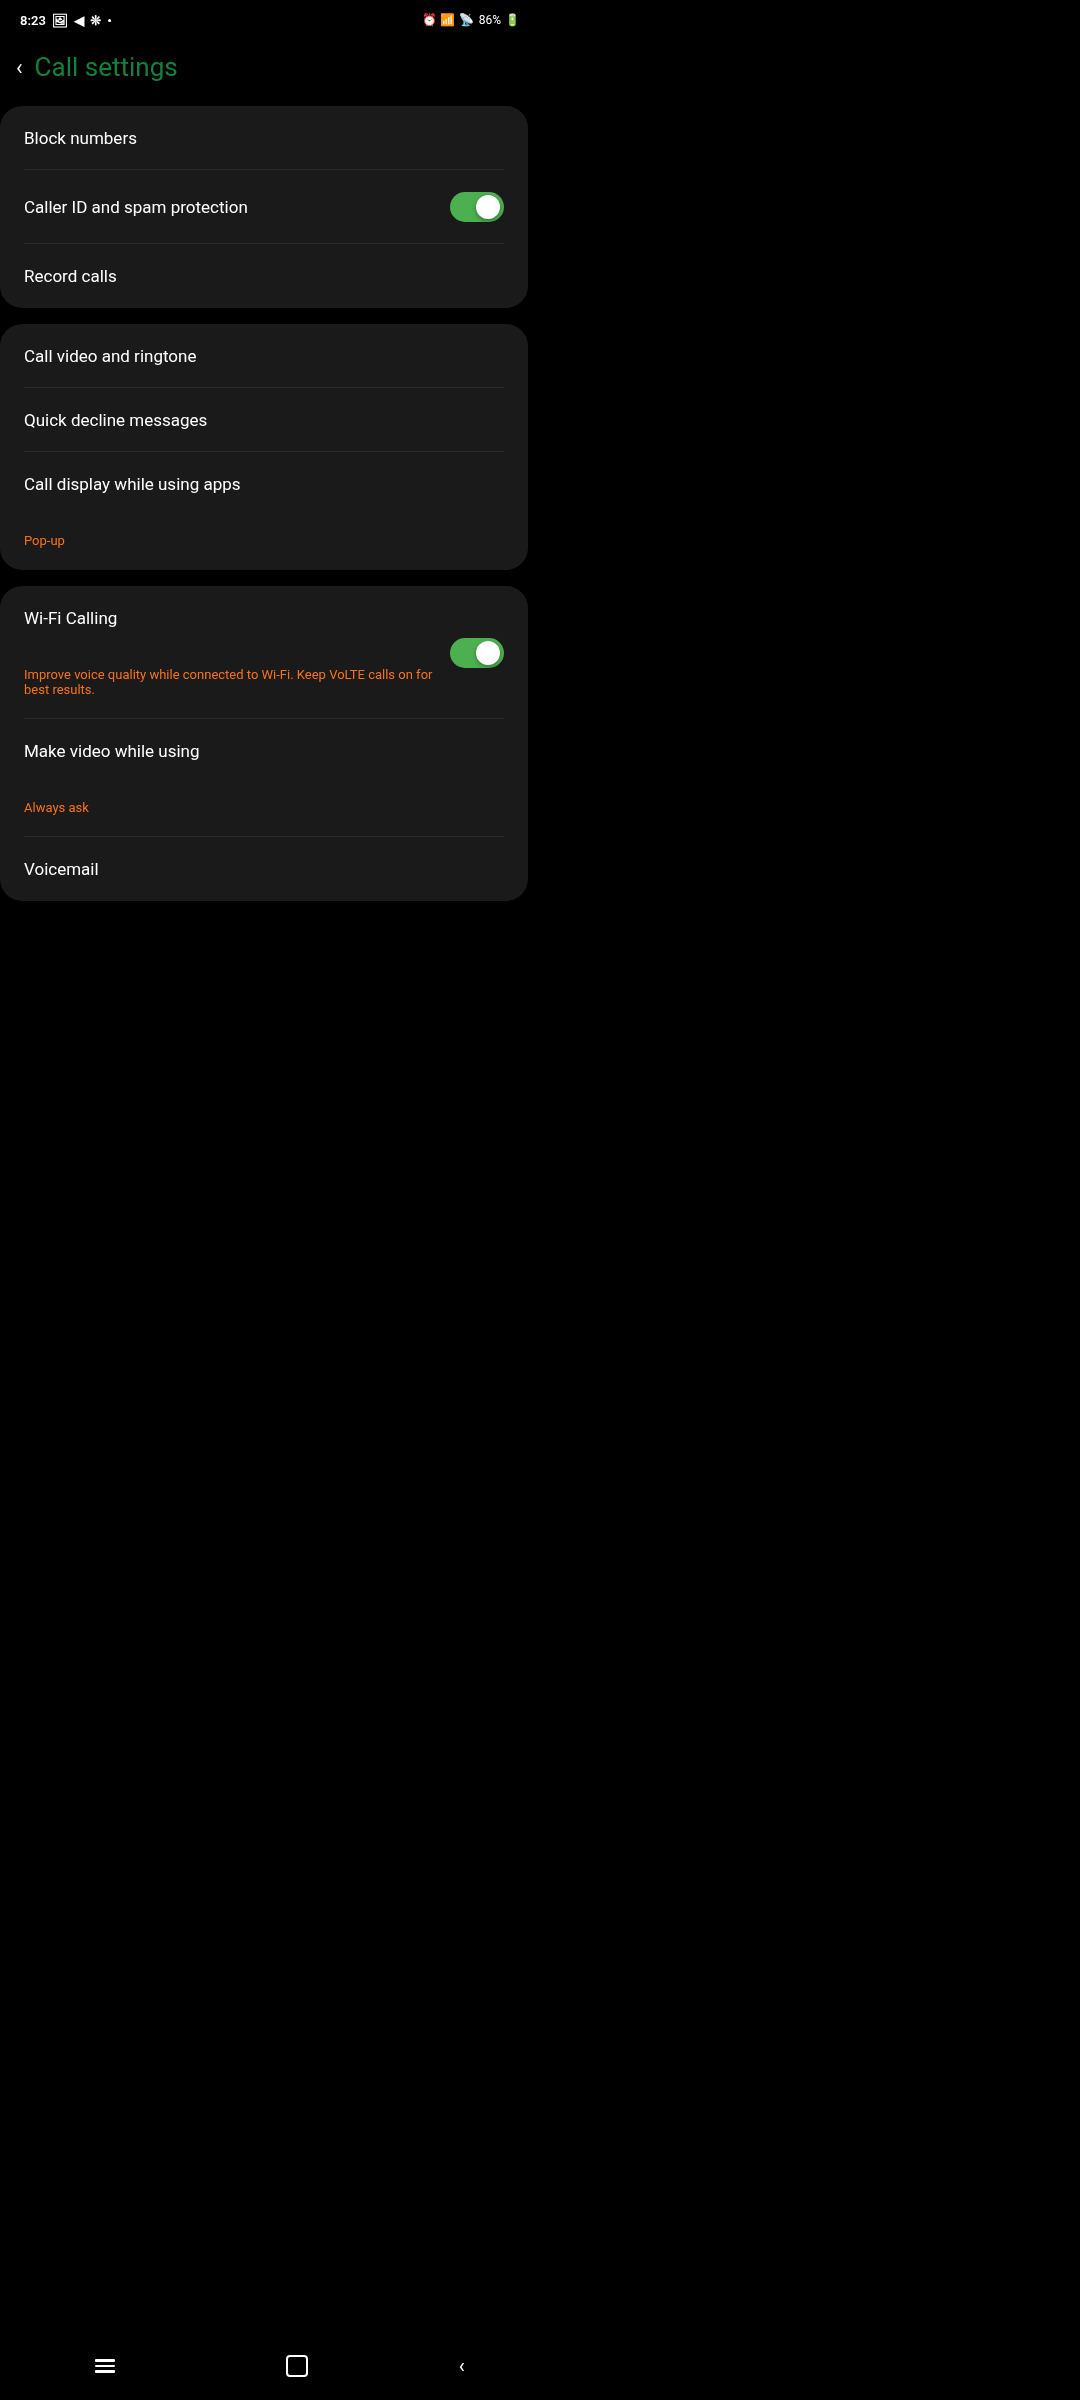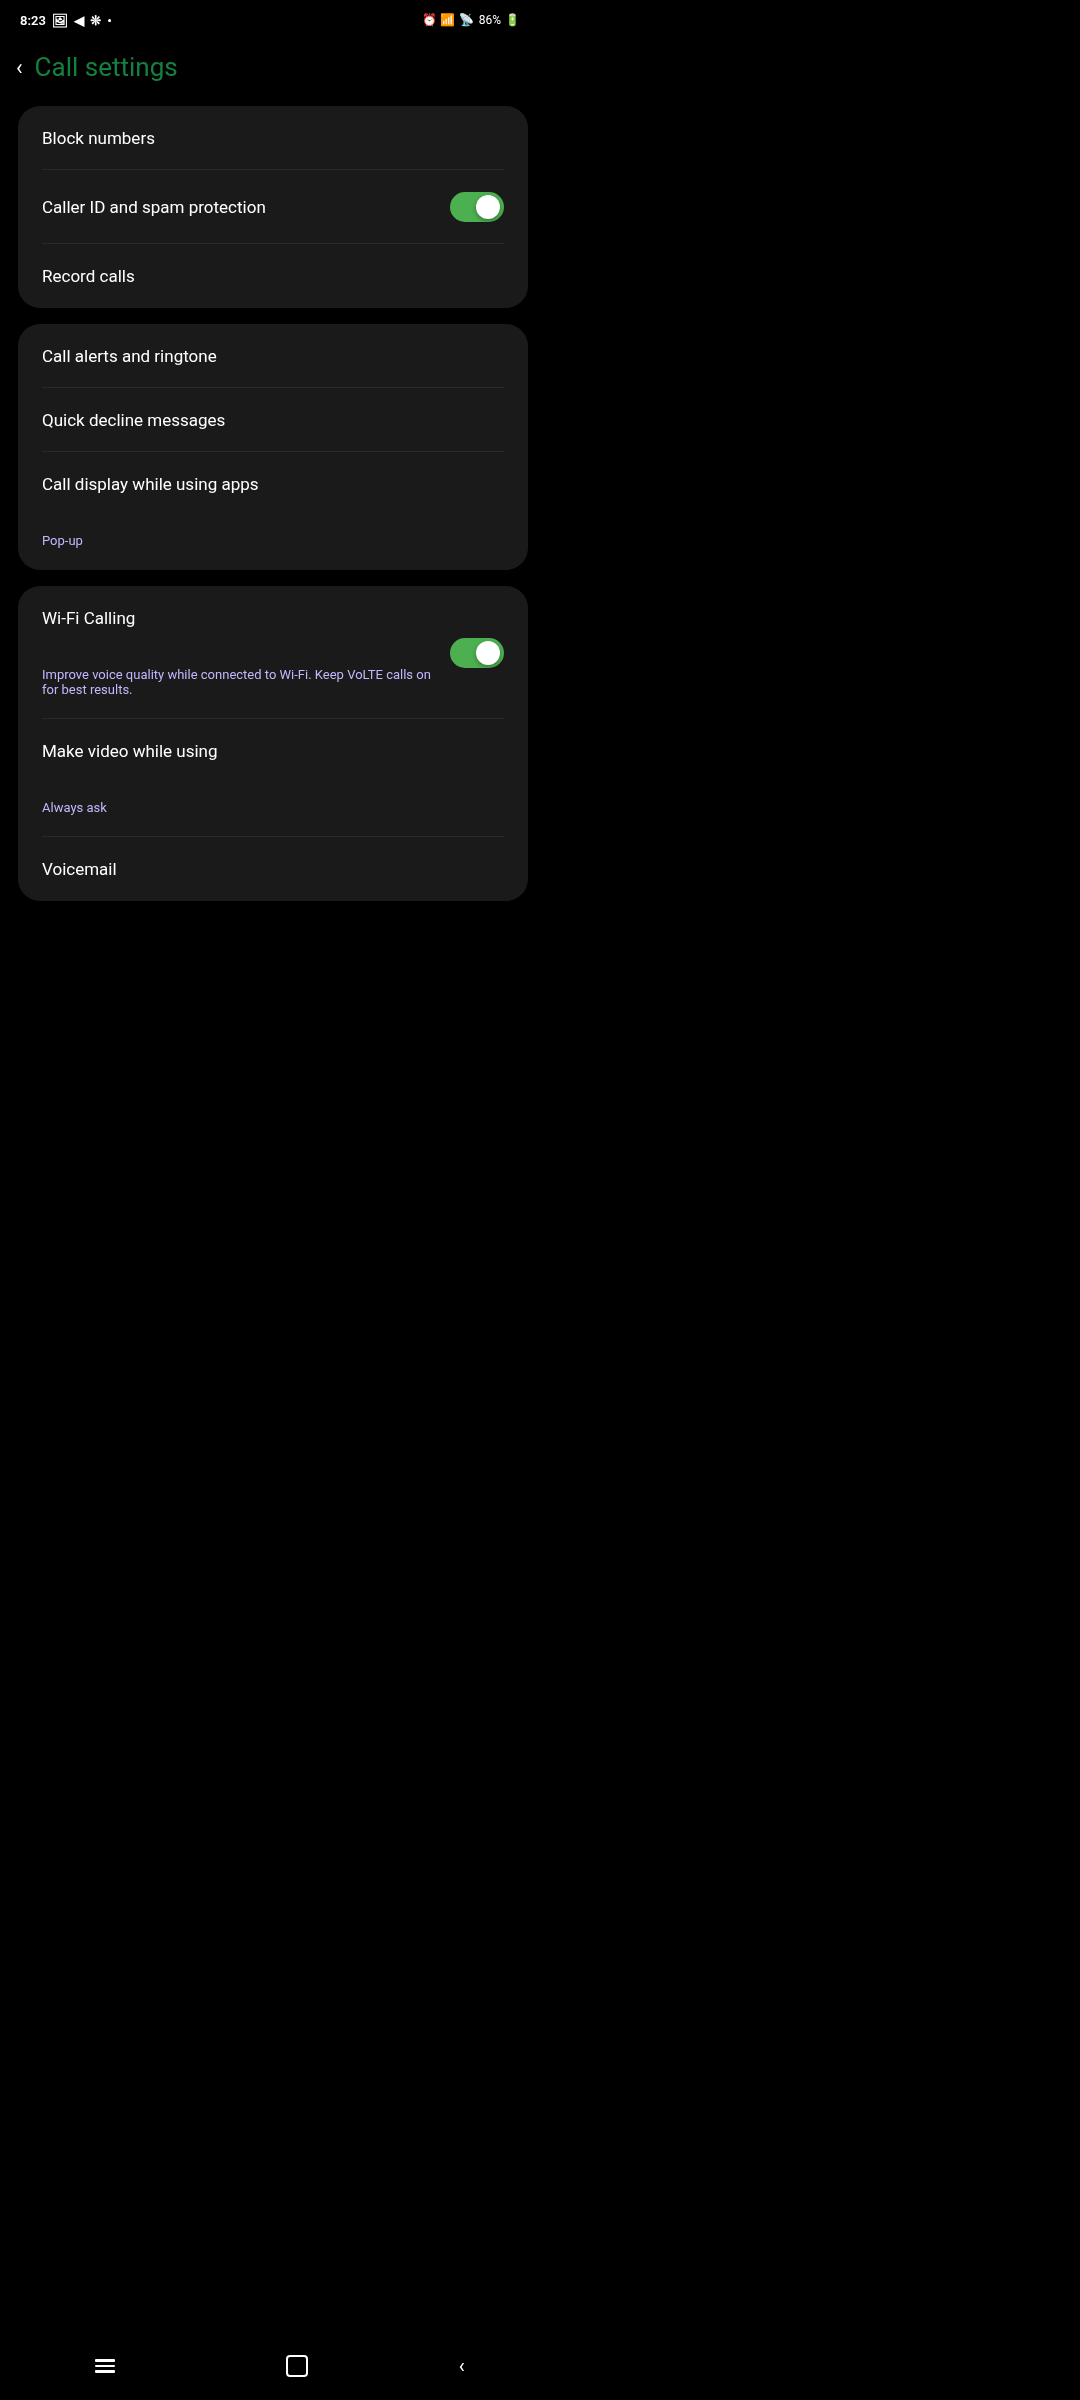--- a/index.html
+++ b/index.html
@@ -57,21 +57,21 @@
 
     .header-title {
       font-size: 26px;
       font-weight: 400;
       color: #15803d;
     }
 
     .settings-group {
       background-color: #1a1a1a;
       border-radius: 22px;
-      margin: 0 12px 16px 18px;
+      margin: 0 12px 16px 0;
       overflow: hidden;
     }
 
     .settings-item {
       display: flex;
       align-items: center;
       justify-content: space-between;
       padding: 22px 24px;
       position: relative;
       cursor: pointer;
@@ -88,21 +88,21 @@
     }
 
     .settings-item-text {
       font-size: 17px;
       font-weight: 400;
       color: #ffffff;
     }
 
     .settings-item-subtitle {
       font-size: 13px;
-      color: #c4b5fd;
+      color: #f97316;
       margin-top: 3px;
     }
 
     .settings-item-content {
       display: flex;
       flex-direction: column;
       gap: 36px;
     }
 
     
@@ -235,21 +235,21 @@
     <div class="settings-item">
       <span class="settings-item-text">Record calls</span>
     </div>
 
   </div>
 
   <div class="settings-group">
 
 
     <div class="settings-item">
-      <span class="settings-item-text">Call alerts and ringtone</span>
+      <span class="settings-item-text">Call video and ringtone</span>
     </div>
 
 
     <div class="settings-item">
       <span class="settings-item-text">Quick decline messages</span>
     </div>
 
     <div class="settings-item">
       <div class="settings-item-content">
         <span class="settings-item-text">Call display while using apps</span>

